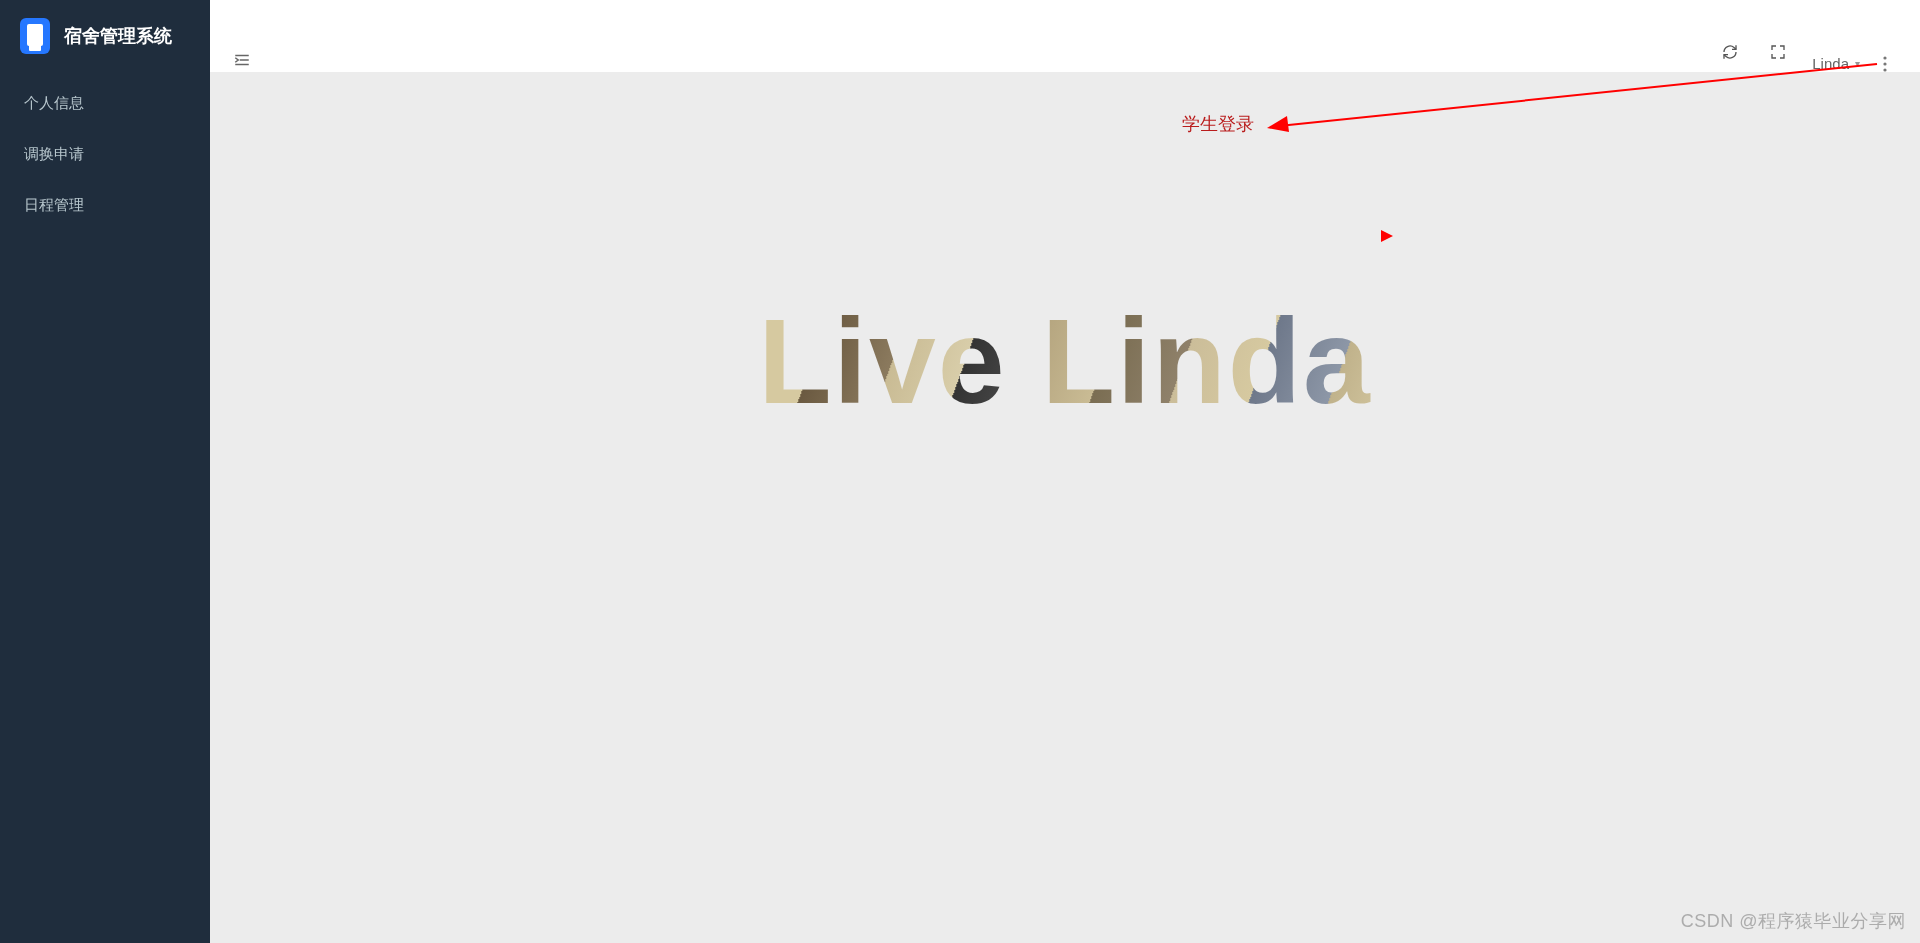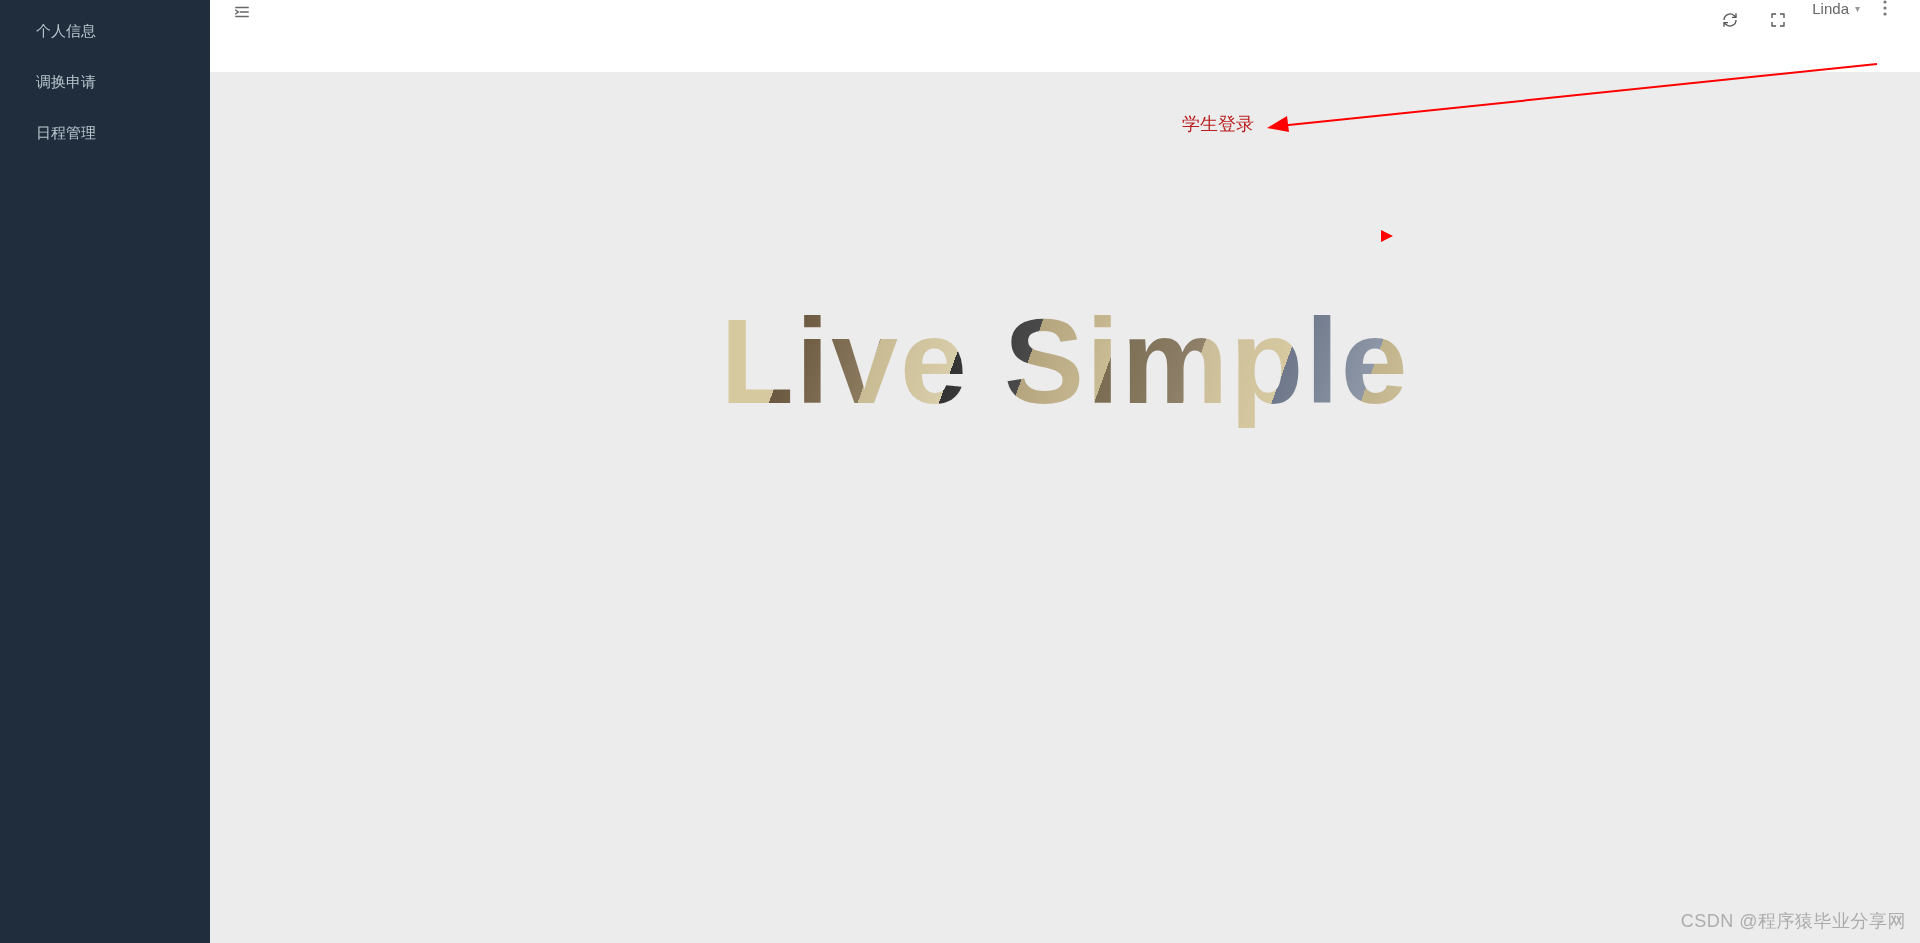--- a/index.html
+++ b/index.html
@@ -60,34 +60,34 @@
       width: 12px;
       height: 6px;
       background: #fff;
       border-radius: 1px;
     }
     .sidebar-menu {
       list-style: none;
       padding-top: 6px;
     }
     .sidebar-item {
-      padding: 16px 36px;
+      padding: 16px 24px;
       font-size: 15px;
       color: #b8c7ce;
       cursor: pointer;
     }
     .topbar {
       position: absolute;
       left: 210px;
       top: 0;
       right: 0;
       height: 72px;
       background: #fff;
       display: flex;
-      align-items: flex-start;
+      align-items: flex-end;
       padding: 0 20px;
     }
     .hamburger {
       width: 24px;
       height: 24px;
       cursor: pointer;
       color: #666;
       display: flex;
       align-items: center;
       justify-content: center;
@@ -175,20 +175,24 @@
       color: rgba(120,120,120,0.55);
       font-size: 18px;
       letter-spacing: 0.5px;
       margin-left: 8px;
     }
   </style>
 </head>
 <body>
 
 <aside class="sidebar">
+  <div class="sidebar-header">
+    <div class="sidebar-logo"></div>
+    <span>宿舍管理系统</span>
+  </div>
   <ul class="sidebar-menu">
     <li class="sidebar-item"><span>个人信息</span></li>
     <li class="sidebar-item"><span>调换申请</span></li>
     <li class="sidebar-item"><span>日程管理</span></li>
   </ul>
 </aside>
 
 <header class="topbar">
   <div class="hamburger">
     <svg width="18" height="18" viewBox="0 0 24 24" fill="none" stroke="currentColor" stroke-width="2">
@@ -222,21 +226,21 @@
   <div class="more-vert">
     <svg width="4" height="16" viewBox="0 0 4 16">
       <circle cx="2" cy="2" r="1.6" fill="currentColor"></circle>
       <circle cx="2" cy="8" r="1.6" fill="currentColor"></circle>
       <circle cx="2" cy="14" r="1.6" fill="currentColor"></circle>
     </svg>
   </div>
 </header>
 
 <main class="main">
-  <div class="hero-text">Live Simple</div>
+  <div class="hero-text">Live Linda</div>
 </main>
 
 <div class="annotation-label" style="left:1182px; top:112px;">学生登录</div>
 
 <svg class="annotation-arrow" style="left:1265px; top:60px; width:620px; height:90px;" viewBox="0 0 620 90">
   <line x1="612" y1="4" x2="14" y2="66" stroke="#ff0000" stroke-width="2"></line>
   <polygon points="2,68 22,56 24,72" fill="#ff0000"></polygon>
 </svg>
 
 <svg class="annotation-arrow" style="left:1379px; top:228px; width:16px; height:16px;" viewBox="0 0 16 16">

